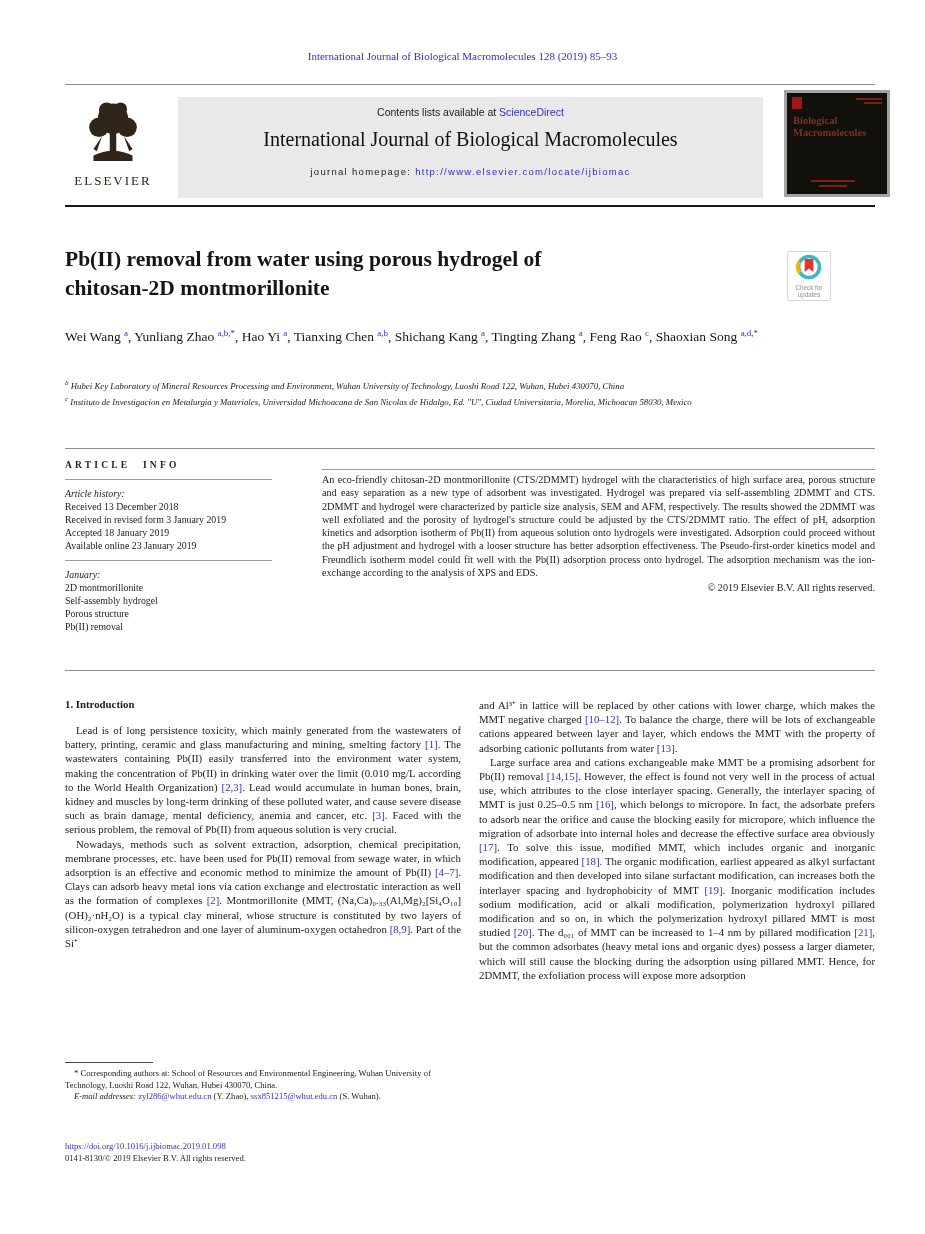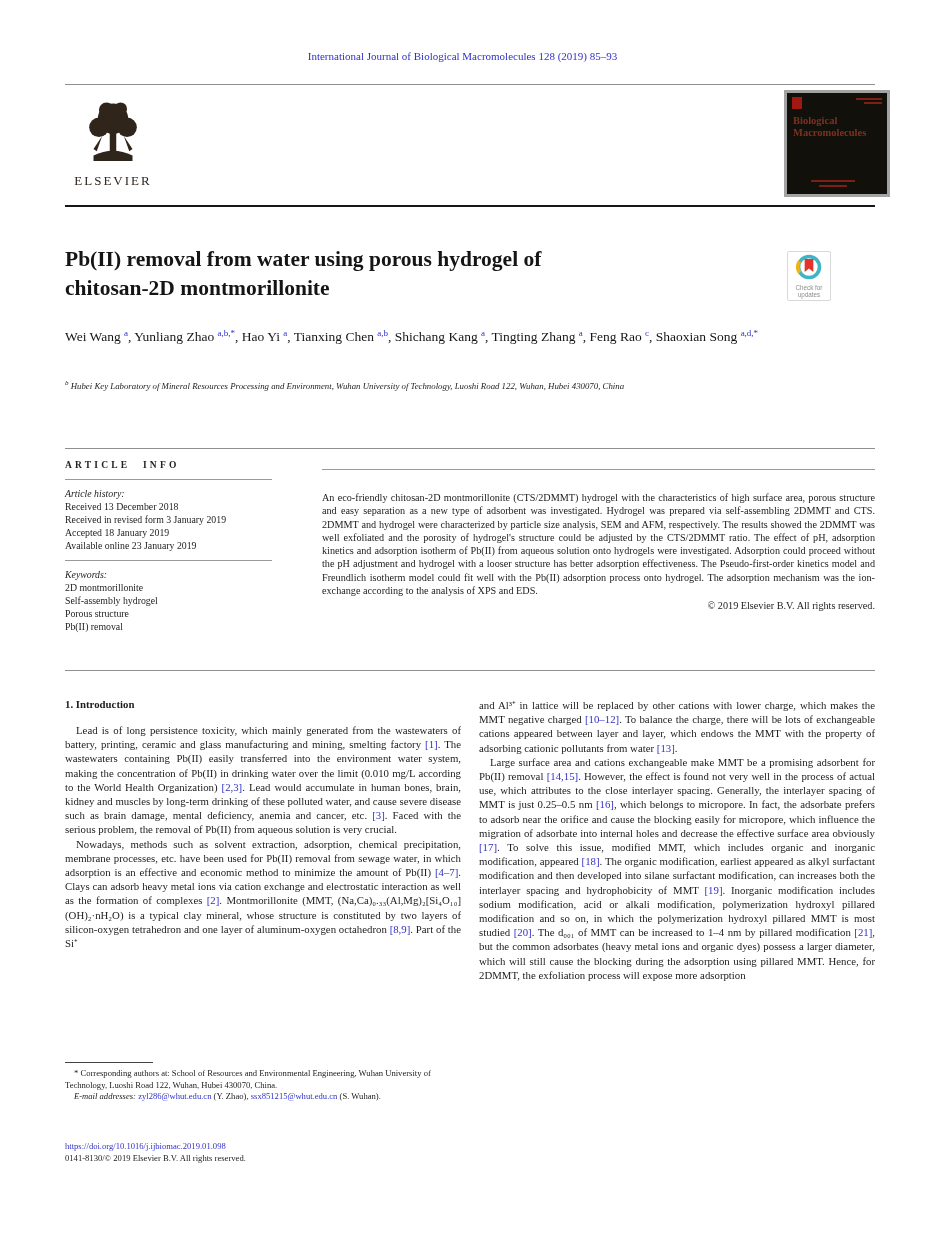--- a/index.html
+++ b/index.html
@@ -55,21 +55,21 @@
   .affiliations sup{font-style:italic;font-size:7px;}
 
   
   .info-col{position:absolute;left:65px;top:460px;width:207px;}
   .abs-col{position:absolute;left:322px;top:460px;width:553px;}
   .section-head{font-size:9.5px;font-weight:bold;letter-spacing:3.2px;word-spacing:7px;color:#222;}
   .head-rule{height:1px;background:#9a9a9a;margin-top:9px;}
   .info-label{font-style:italic;font-size:9.8px;margin-top:7px;line-height:13px;}
   .info-line{font-size:9.8px;line-height:13px;}
   .info-sep{height:1px;background:#9a9a9a;margin-top:8px;margin-bottom:2px;}
-  .abs-text{margin-top:21px;font-size:10.2px;line-height:13.3px;text-align:justify;color:#1b1b1b;}
+  .abs-text{margin-top:3px;font-size:10.2px;line-height:13.3px;text-align:justify;color:#1b1b1b;}
   .abs-copy{margin-top:3px;font-size:10.2px;text-align:right;}
 
   
   .col{position:absolute;top:698px;width:396px;}
   .col-left{left:65px;height:366px;overflow:hidden;}
   .col-right{left:479px;}
   .intro-head{font-size:10.8px;font-weight:bold;margin-bottom:13px;}
   .body-para{font-size:10.8px;line-height:14.2px;text-align:justify;color:#1b1b1b;}
   .body-para.indent{text-indent:11px;}
   .cite{color:var(--link);}
@@ -105,20 +105,25 @@
         <circle cx="37" cy="11" r="6"></circle>
         <rect x="27" y="30" width="6" height="24"></rect>
         <path d="M12 54 q18 -9 36 0 l0 5 l-36 0 z"></path>
         <path d="M20 36 l-8 12 l3 2 z"></path>
         <path d="M40 36 l8 12 l-3 2 z"></path>
       </g>
     </svg>
     <div class="elsevier-text">ELSEVIER</div>
   </div>
 
+  <div class="masthead-box">
+    <div class="contents-line"><span>Contents lists available at </span><span class="sd">ScienceDirect</span></div>
+    <div class="journal-title">International Journal of Biological Macromolecules</div>
+    <div class="homepage-line"><span>journal homepage: </span><span class="url">http://www.elsevier.com/locate/ijbiomac</span></div>
+  </div>
 
   <div class="cover-thumb">
     <div class="cover-mark"></div>
     <div class="cover-topright"></div>
     <div class="cover-topright2"></div>
     <div class="cover-title">
       <div>Biological</div>
       <div>Macromolecules</div>
     </div>
     <div class="cover-bottom1"></div>
@@ -143,34 +148,35 @@
       <div>updates</div>
     </div>
   </div>
 
   <div class="authors">
     <span class="author"><span>Wei Wang</span> <sup class="blue">a</sup></span><span class="author"><span>Yunliang Zhao</span> <sup class="blue">a,b,*</sup></span><span class="author"><span>Hao Yi</span> <sup class="blue">a</sup></span><span class="author"><span>Tianxing Chen</span> <sup class="blue">a,b</sup></span><span class="author"><span>Shichang Kang</span> <sup class="blue">a</sup></span><span class="author"><span>Tingting Zhang</span> <sup class="blue">a</sup></span><span class="author"><span>Feng Rao</span> <sup class="blue">c</sup></span><span class="author"><span>Shaoxian Song</span> <sup class="blue">a,d,*</sup></span>
   </div>
 
   <div class="affiliations">
     <div><sup>b</sup> <span>Hubei Key Laboratory of Mineral Resources Processing and Environment, Wuhan University of Technology, Luoshi Road 122, Wuhan, Hubei 430070, China</span></div>
+    <div><sup>c</sup> <span>Instituto de Investigacion en Metalurgia y Materiales, Universidad Michoacana de San Nicolas de Hidalgo, Ed. "U", Ciudad Universitaria, Morelia, Michoacan 58030, Mexico</span></div>
   </div>
 
   <div class="rule rule-info-top"></div>
 
   <div class="info-col">
     <div class="section-head">ARTICLE INFO</div>
     <div class="head-rule"></div>
     <div class="info-label">Article history:</div>
     <div class="info-line">Received 13 December 2018</div>
     <div class="info-line">Received in revised form 3 January 2019</div>
     <div class="info-line">Accepted 18 January 2019</div>
     <div class="info-line">Available online 23 January 2019</div>
     <div class="info-sep"></div>
-    <div class="info-label">Keywords:</div>
+    <div class="info-label">January:</div>
     <div class="info-line">2D montmorillonite</div>
     <div class="info-line">Self-assembly hydrogel</div>
     <div class="info-line">Porous structure</div>
     <div class="info-line">Pb(II) removal</div>
   </div>
 
   <div class="abs-col">
     <div class="head-rule"></div>
     <p class="abs-text">An eco-friendly chitosan-2D montmorillonite (CTS/2DMMT) hydrogel with the characteristics of high surface area, porous structure and easy separation as a new type of adsorbent was investigated. Hydrogel was prepared via self-assembling 2DMMT and CTS. 2DMMT and hydrogel were characterized by particle size analysis, SEM and AFM, respectively. The results showed the 2DMMT was well exfoliated and the porosity of hydrogel's structure could be adjusted by the CTS/2DMMT ratio. The effect of pH, adsorption kinetics and adsorption isotherm of Pb(II) from aqueous solution onto hydrogels were investigated. Adsorption could proceed without the pH adjustment and hydrogel with a looser structure has better adsorption effectiveness. The Pseudo-first-order kinetics model and Freundlich isotherm model could fit well with the Pb(II) adsorption process onto hydrogel. The adsorption mechanism was the ion-exchange according to the analysis of XPS and EDS.</p>
     <div class="abs-copy">© 2019 Elsevier B.V. All rights reserved.</div>

